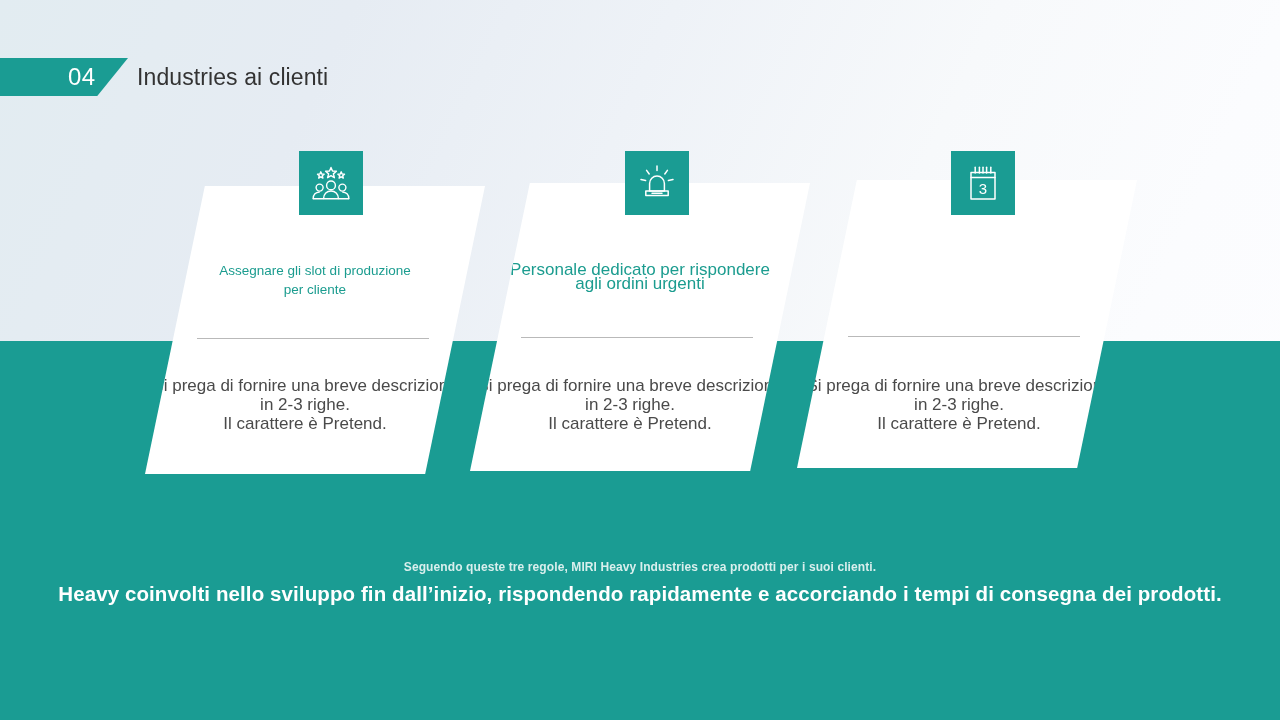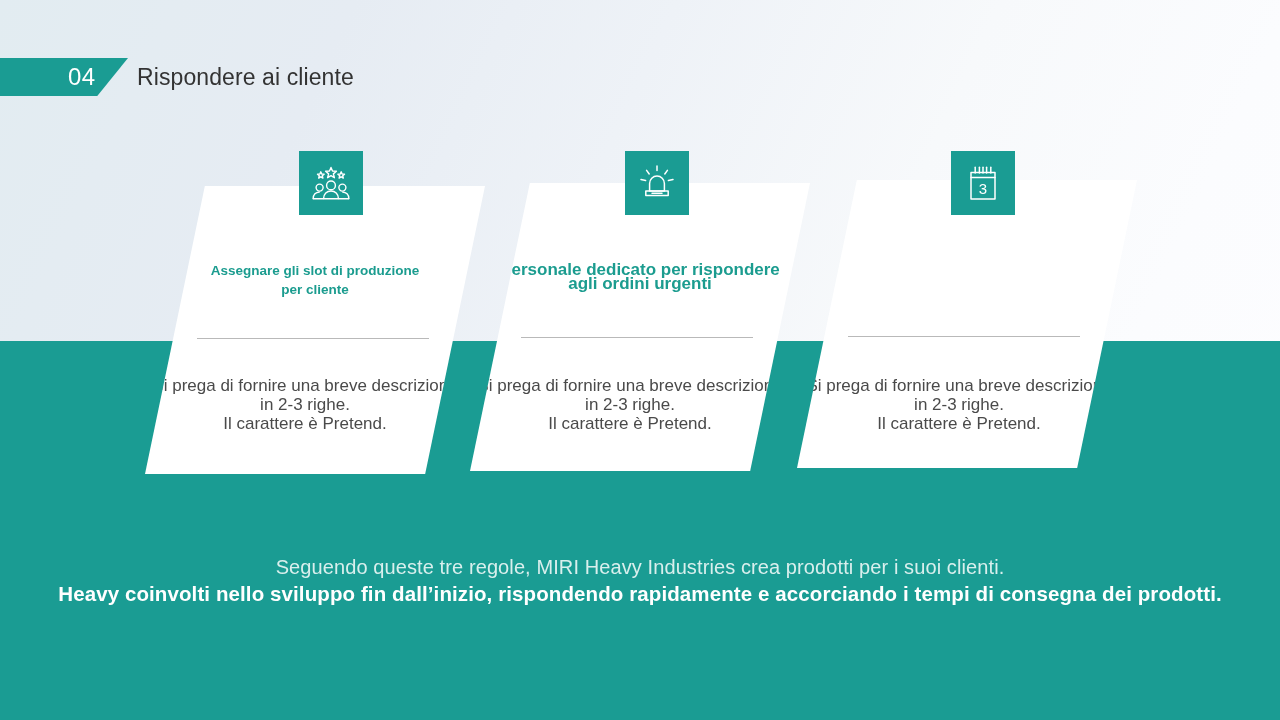--- a/index.html
+++ b/index.html
@@ -89,21 +89,21 @@
     position: absolute;
     left: 0; top: 0; right: 0; bottom: 0;
   }
 
   .card-title {
     position: absolute;
     left: 0;
     width: 340px;
     text-align: center;
     color: #1b9c8f;
-    font-weight: bold;
+    font-weight: normal;
     line-height: 18px;
   }
   .card-1 .card-title { top: 75px; font-size: 13.5px; line-height: 19px; }
   .card-2 .card-title { top: 80px; font-size: 17px;  line-height: 14px; }
   .card-3 .card-title { top: 79px; font-size: 13.5px; line-height: 19px; }
 
   .card-divider {
     position: absolute;
     height: 1px;
     background: #b9b9b9;
@@ -143,22 +143,22 @@
 
   
   .bottom-copy {
     position: absolute;
     left: 0;
     width: 1280px;
     text-align: center;
   }
   .bottom-line-1 {
     top: 555px;
-    font-size: 20px;
-    font-weight: 400;
+    font-size: 12px;
+    font-weight: 700;
     color: #d9efed;
     line-height: 24px;
     letter-spacing: 0.1px;
   }
   .bottom-line-2 {
     top: 579px;
     font-size: 20.5px;
     font-weight: bold;
     color: #ffffff;
     line-height: 30px;
@@ -168,21 +168,21 @@
 </head>
 <body>
 
 <div id="slide">
 
   <div class="teal-band"></div>
 
   <div class="header">
     <div class="num-tag"></div>
     <div class="num-tag-text">04</div>
-    <div class="header-title">Rispondere ai cliente</div>
+    <div class="header-title">Industries ai clienti</div>
   </div>
 
   <div class="card card-1">
     <div class="card-inner">
       <div class="card-title">Assegnare gli slot di produzione<br>per cliente</div>
       <div class="card-divider"></div>
       <div class="card-body">Si prega di fornire una breve descrizione<br>in 2-3 righe.<br>Il carattere è Pretend.</div>
     </div>
   </div>
 

